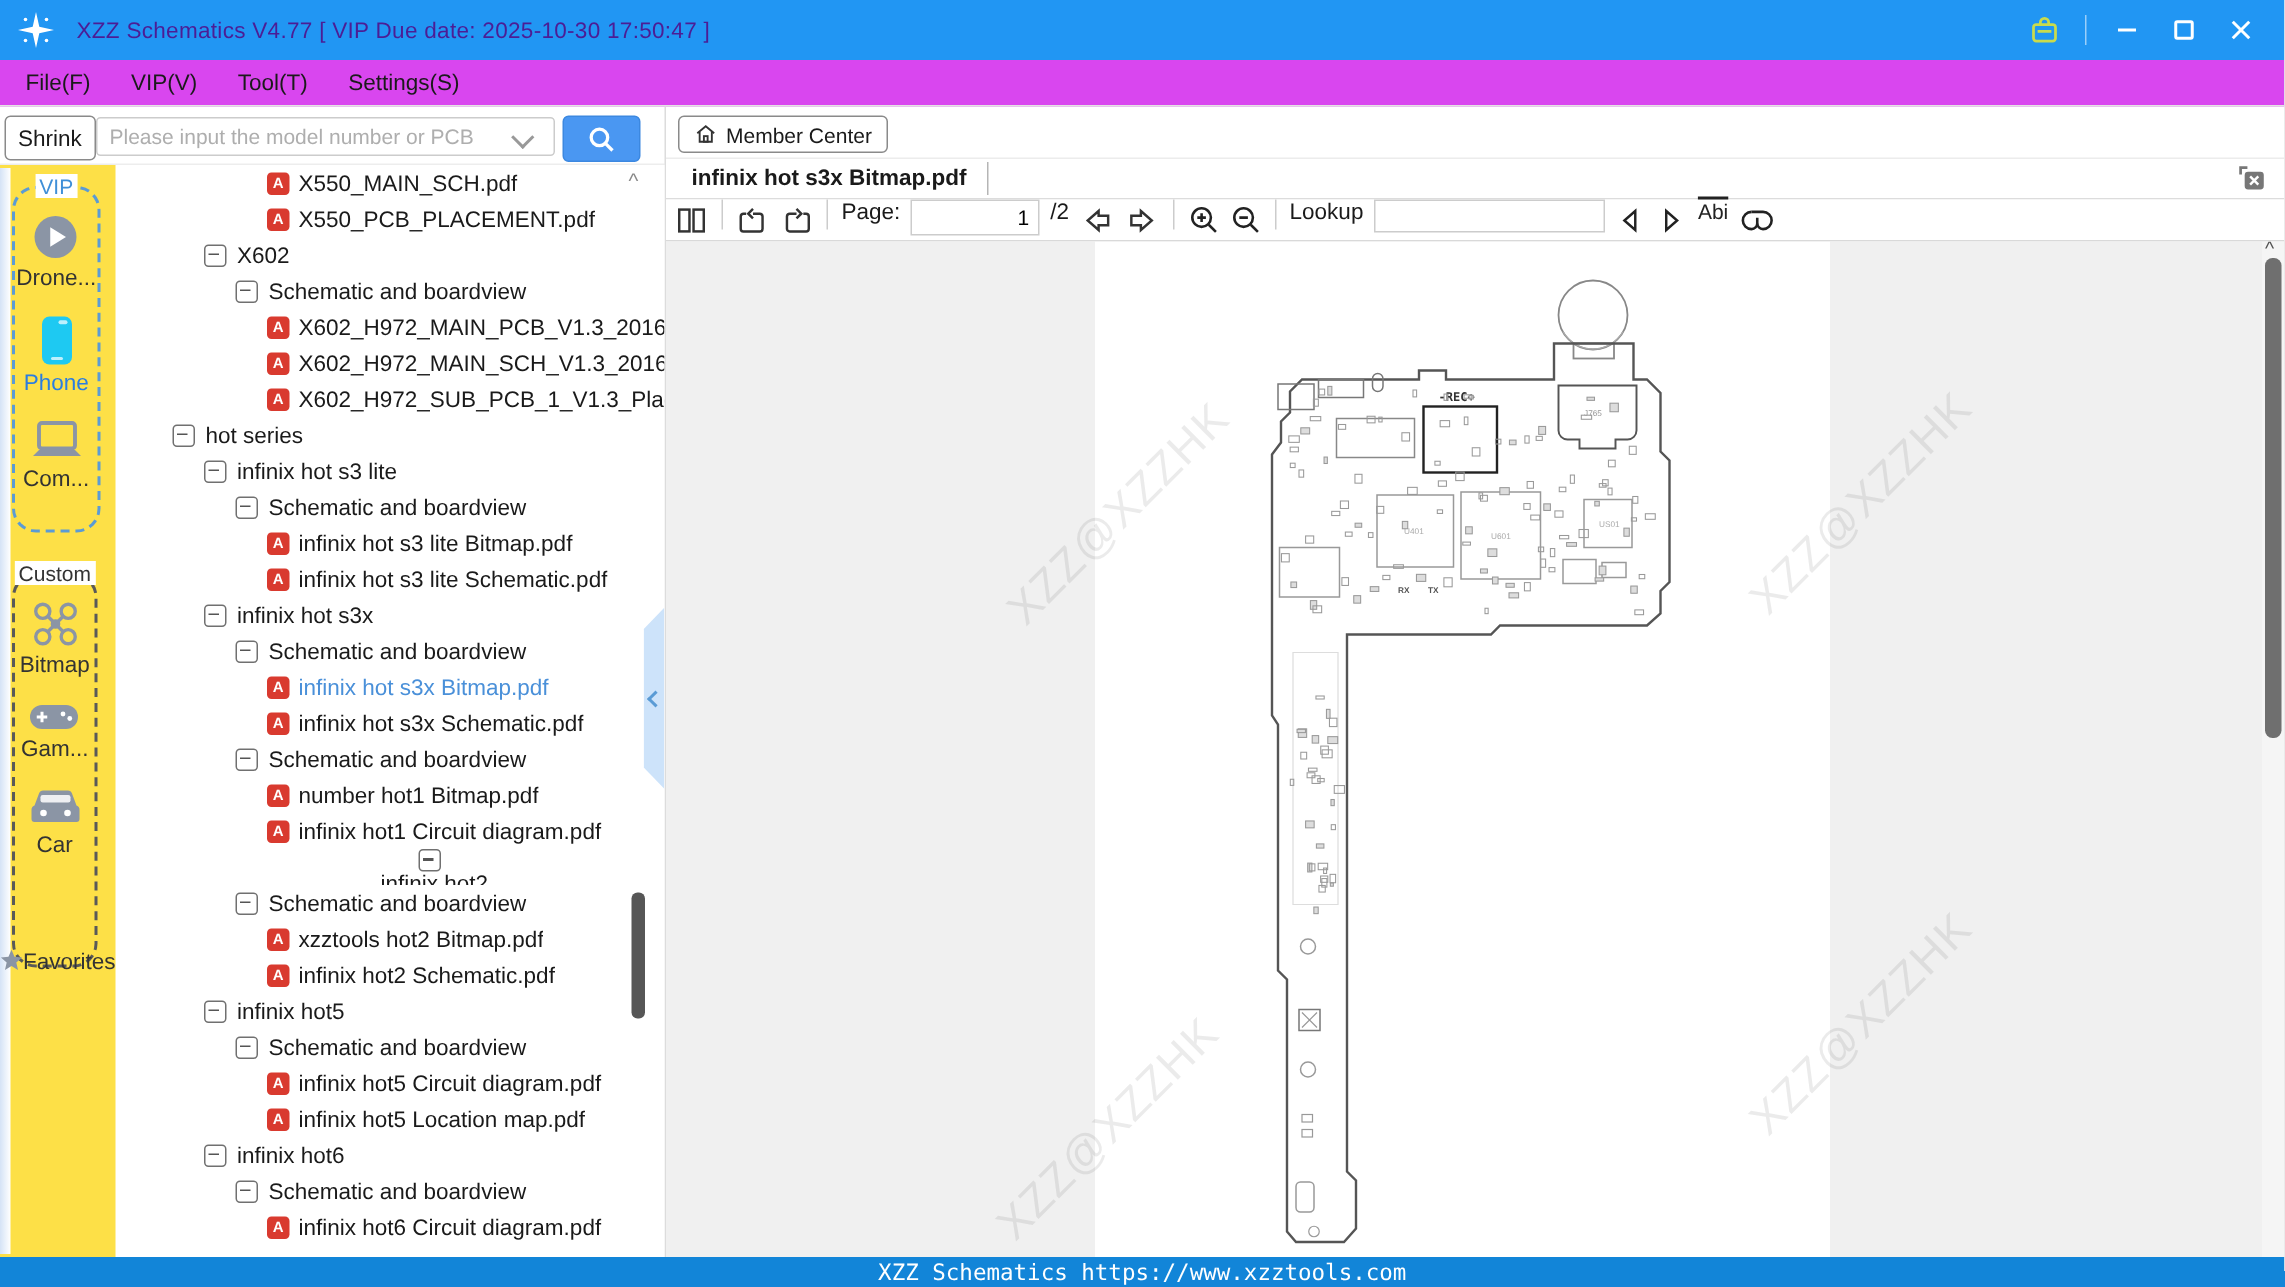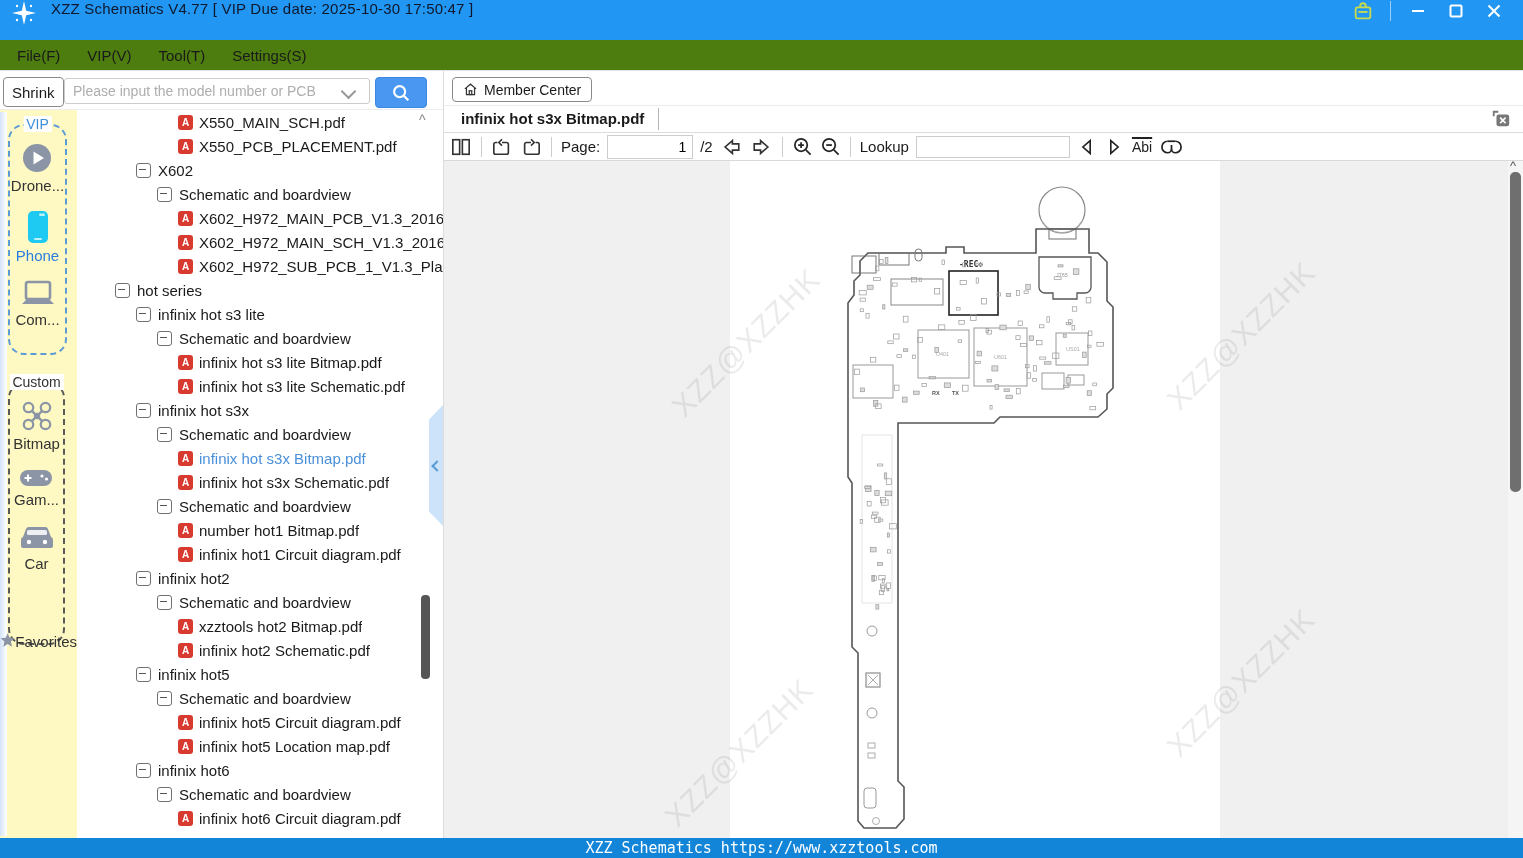--- a/index.html
+++ b/index.html
@@ -2,47 +2,47 @@
 <html><head>
 <meta charset="utf-8">
 <style>
   html,body{margin:0;padding:0;background:#ddd;}
   .window{position:relative;width:1523px;height:858px;overflow:hidden;background:#fff;
     font-family:"Liberation Sans",sans-serif;color:#1a1a1a;}
   svg{display:block}
 
   
   .titlebar{position:absolute;left:0;top:0;width:1523px;height:40px;background:#2196f3;
-    display:flex;align-items:flex-start;color:#0f172a;}
+    display:flex;align-items:center;color:#4c1d95;}
   .app-icon{margin-left:11px}
   .title-text{margin-left:14px;font-size:15px;letter-spacing:.2px}
   .tb-right{margin-left:auto;display:flex;align-items:center;gap:16px;margin-right:18px}
   .tb-sep{width:1px;height:20px;background:rgba(255,255,255,.55)}
   .winbtn{width:22px;height:22px;display:flex;align-items:center;justify-content:center;cursor:default}
 
   
-  .menubar{position:absolute;left:0;top:40px;width:1523px;height:31px;background:#4d7c0f;
+  .menubar{position:absolute;left:0;top:40px;width:1523px;height:31px;background:#d946ef;
     border-bottom:1px solid #e3e3e3;display:flex;align-items:center;gap:27px;padding-left:17px;font-size:15px;box-sizing:border-box}
   .menu-item{cursor:default}
 
   
   .searchrow{position:absolute;left:0;top:72px;width:443px;height:38px;background:#fff;border-bottom:1px solid #ededed;box-sizing:border-box}
   .shrink-btn{position:absolute;left:3px;top:5px;height:28px;padding:0 8px;border:1px solid #8a8a8a;border-radius:4px;
     display:flex;align-items:center;font-size:15px;background:#fff}
   .model-input{position:absolute;left:64px;top:6px;width:268px;height:24px;border:1px solid #ccc;border-radius:3px;
     font-size:14px;color:#444;padding:0 28px 0 8px;font-family:"Liberation Sans",sans-serif;outline:none}
   .model-input::placeholder{color:#aeaeae}
   .input-chevron{position:absolute;left:343px;top:14px;width:9px;height:9px;border-right:2px solid #999;border-bottom:2px solid #999;transform:rotate(45deg)}
   .search-btn{position:absolute;left:375px;top:5px;width:50px;height:29px;background:#4a97f2;border:1px solid #3c88e0;border-radius:4px;
     display:flex;align-items:center;justify-content:center}
 
   .vdivider{position:absolute;left:443px;top:71px;width:1px;height:767px;background:#dcdcdc}
 
   
-  .sidebar{position:absolute;left:0;top:110px;width:77px;height:728px;background:#fef9c3}
+  .sidebar{position:absolute;left:0;top:110px;width:77px;height:728px;background:#fde047}
   .left-strip{position:absolute;left:0;top:2px;width:7px;height:724px;background:linear-gradient(to right,#d5e3f6,#ffffff)}
   .group{position:absolute;border-radius:16px;display:flex;flex-direction:column;align-items:center;box-sizing:border-box}
   .vip-group{left:8px;top:14px;width:59px;height:231px;border:2px dashed #5b9bd5}
   .custom-group{left:8px;top:272px;width:57px;height:263px;border:2px dashed #595959}
   .group-label{position:absolute;top:-10px;left:50%;transform:translateX(-50%);background:#fff;padding:0 3px;font-size:14px}
   .vip-group .group-label{color:#3f8fd8}
   .custom-group .group-label{color:#333}
   .side-item{display:flex;flex-direction:column;align-items:center;margin-top:16px}
   .side-label{font-size:15px;color:#333;margin-top:3px;max-width:56px;white-space:nowrap;overflow:hidden;text-overflow:ellipsis}
   .side-label.active{color:#2a7de1}
@@ -67,21 +67,21 @@
   
   .member-row{position:absolute;left:444px;top:72px;width:1079px;height:34px;background:#fff;border-bottom:1px solid #ececec;box-sizing:border-box}
   .member-btn{position:absolute;left:8px;top:5px;height:23px;padding:0 10px;border:1px solid #8a8a8a;border-radius:4px;
     display:flex;align-items:center;gap:6px;font-size:14px;background:#fff}
   .tabbar{position:absolute;left:444px;top:106px;width:1079px;height:27px;background:#fff;border-bottom:1px solid #dcdcdc;box-sizing:border-box}
   .tab-title{position:absolute;left:17px;top:4px;font-weight:bold;font-size:15px}
   .tab-sep{position:absolute;left:214px;top:2px;width:1px;height:22px;background:#b5b5b5}
   .closeall-btn{position:absolute;right:12px;top:3px}
 
   .toolbar{position:absolute;left:444px;top:133px;width:1079px;height:28px;background:#fff;border-bottom:1px solid #d9d9d9;
-    box-sizing:border-box;display:flex;align-items:center;gap:7px;padding-left:6px;font-size:15px}
+    box-sizing:border-box;display:flex;gap:7px;padding-left:6px;font-size:15px}
   .tool-sep{width:1px;height:20px;background:#ccc;margin:0 2px}
   .tbtn{display:flex;align-items:center;justify-content:center}
   .page-input{width:76px;height:20px;border:1px solid #ccc;text-align:right;font-size:14px;padding-right:6px;outline:none;font-family:"Liberation Sans",sans-serif}
   .lookup-input{width:142px;height:20px;border:1px solid #ccc;font-size:14px;padding:0 5px;outline:none;font-family:"Liberation Sans",sans-serif}
   .abi{font-size:14px;color:#222;text-decoration:overline;text-decoration-thickness:1.5px;padding:0 1px}
 
   
   .canvas{position:absolute;left:444px;top:161px;width:1079px;height:677px;background:#f0f0f0;overflow:hidden}
   .page{position:absolute;left:286px;top:0;width:490px;height:677px;background:#fff}
   .wm{position:absolute;transform:rotate(-45deg);font-size:30px;letter-spacing:1px;color:rgba(90,90,90,.12);white-space:nowrap;pointer-events:none}
@@ -298,21 +298,21 @@
         <span class="tree-label">Schematic and boardview</span>
       </div>
       <div class="tree-row" style="padding-left: 100px;">
         <span class="pdf-ico">A</span>
         <span class="tree-label">number hot1 Bitmap.pdf</span>
       </div>
       <div class="tree-row" style="padding-left: 100px;">
         <span class="pdf-ico">A</span>
         <span class="tree-label">infinix hot1 Circuit diagram.pdf</span>
       </div>
-      <div class="tree-row" style="padding-left: 58px;">
+      <div class="tree-row" style="padding-left: 58px; flex-direction: column;">
         <span class="expander"></span>
         <span class="tree-label">infinix hot2</span>
       </div>
       <div class="tree-row" style="padding-left: 79px;">
         <span class="expander"></span>
         <span class="tree-label">Schematic and boardview</span>
       </div>
       <div class="tree-row" style="padding-left: 100px;">
         <span class="pdf-ico">A</span>
         <span class="tree-label">xzztools hot2 Bitmap.pdf</span>

